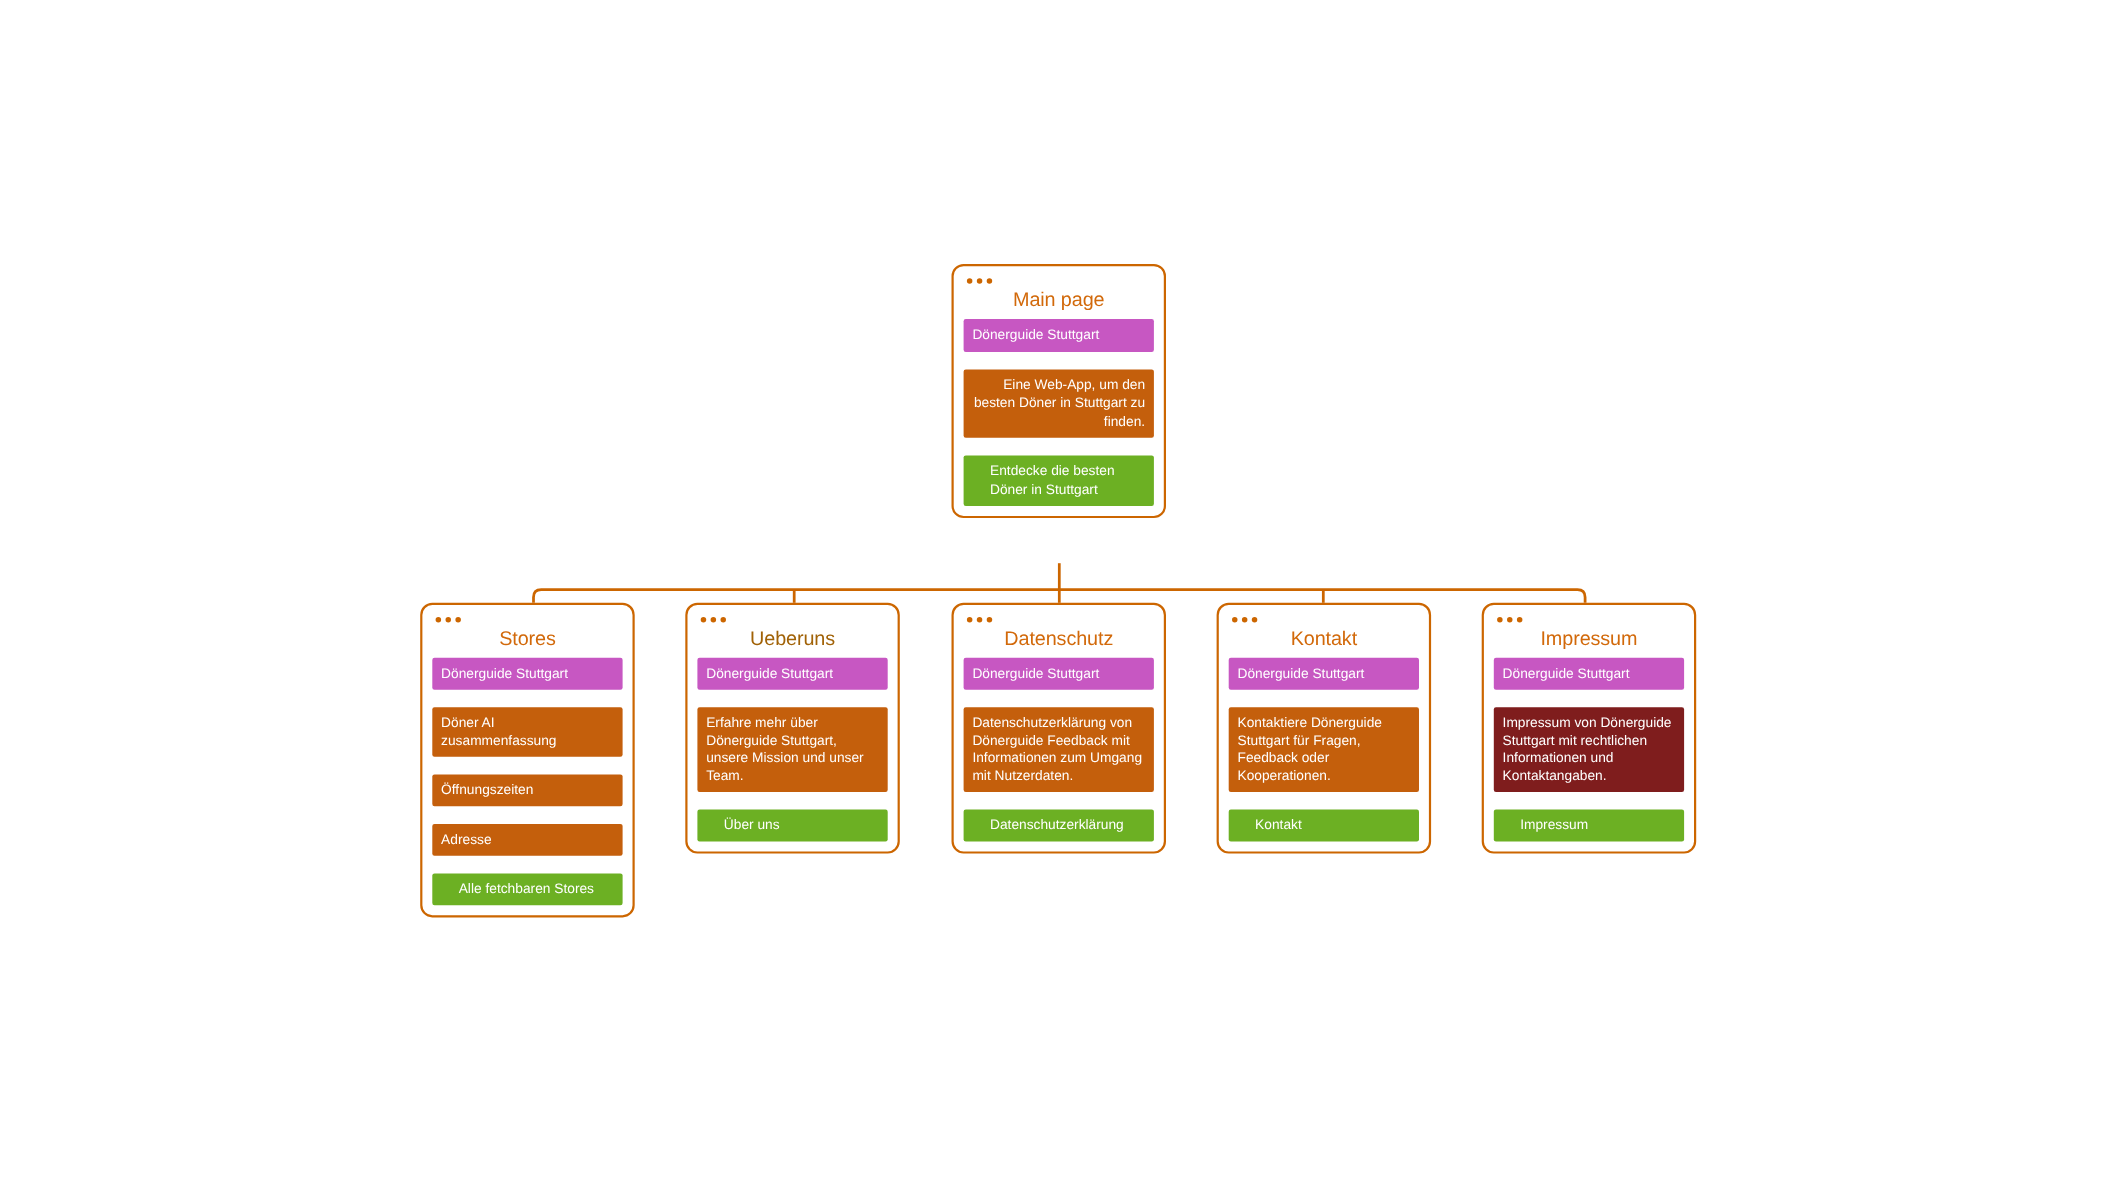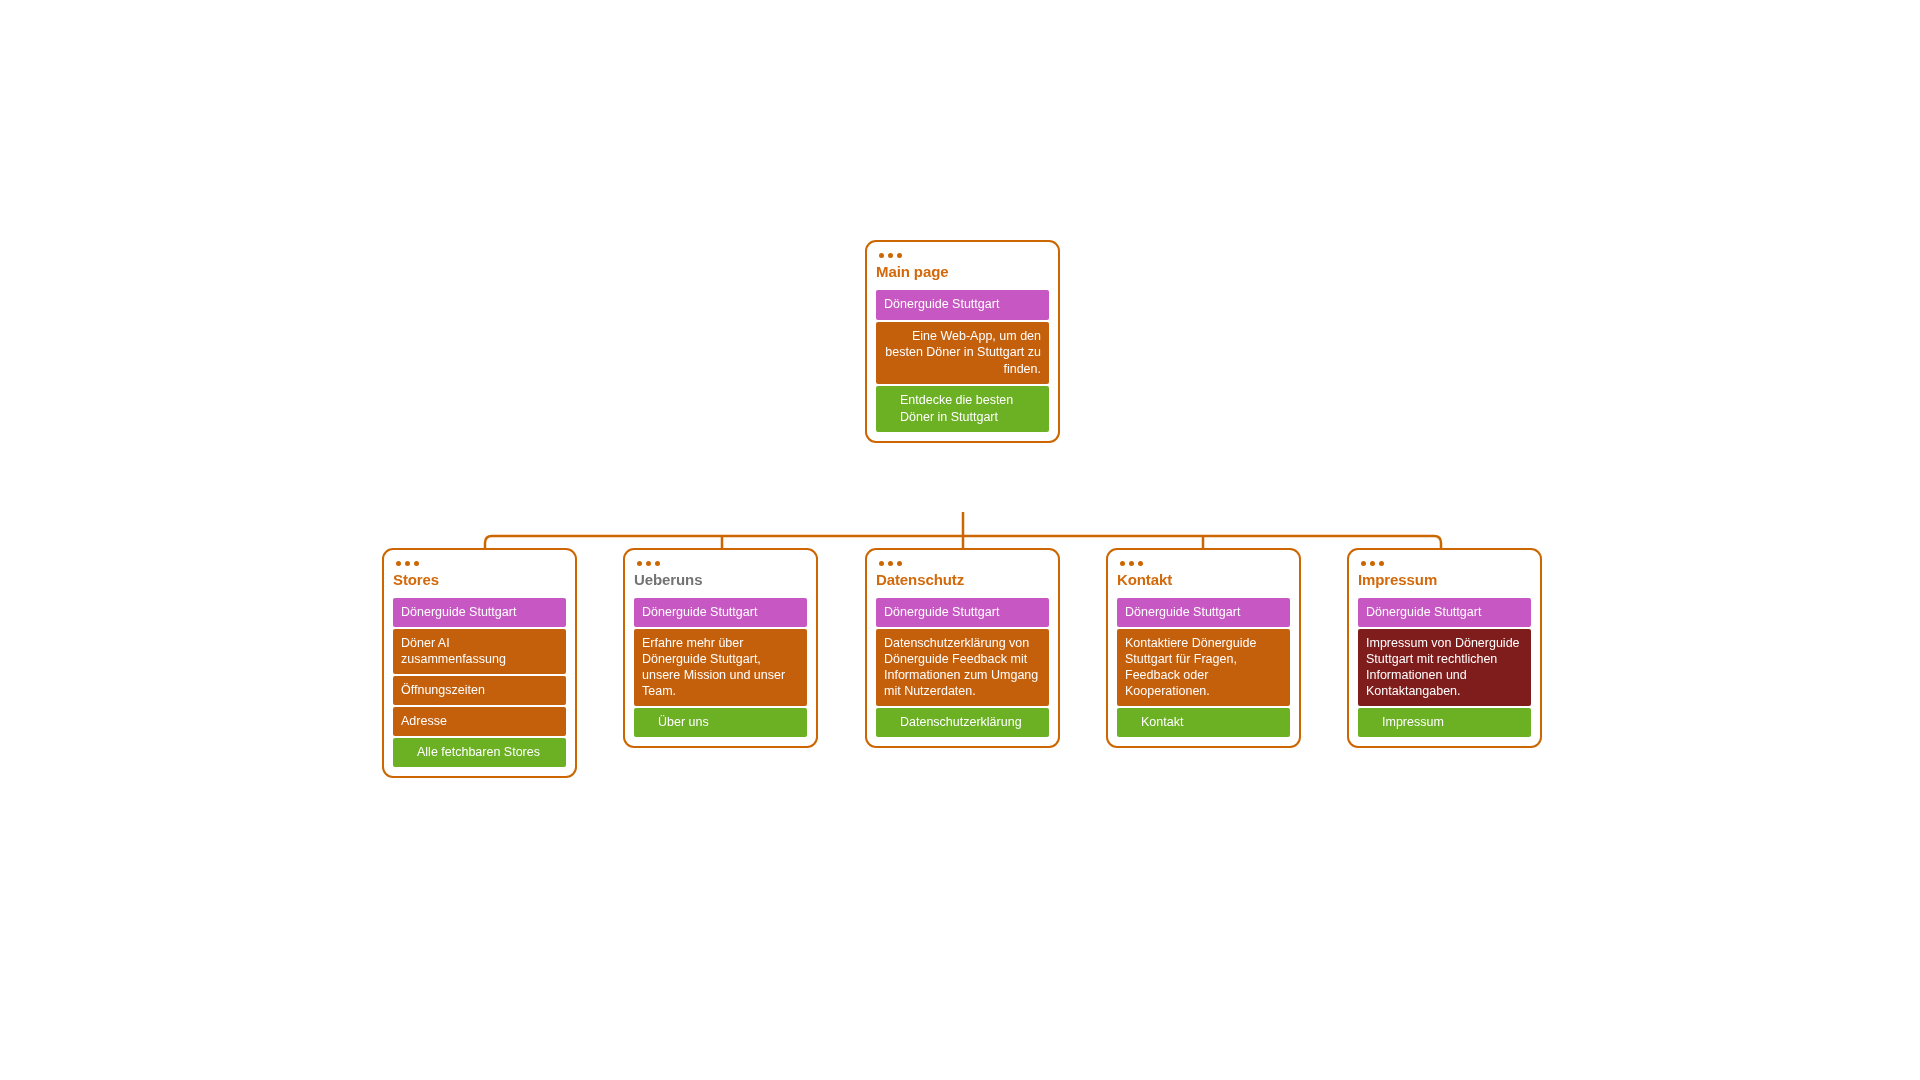--- a/index.html
+++ b/index.html
@@ -53,32 +53,33 @@
   }
   .card-dots i {
     display: block;
     width: 5px;
     height: 5px;
     border-radius: 50%;
     background: #cc6600;
   }
 
   .card-title {
-    font-size: 15px;
-    font-weight: bold;
+    text-align: center;
+    font-size: 18px;
+    font-weight: normal;
     color: #d2690a;
     line-height: 18px;
     margin: 4px 0 9px 0;
     letter-spacing: -0.1px;
   }
 
   .rows {
     display: flex;
     flex-direction: column;
-    gap: 2px;
+    gap: 16px;
   }
 
   .row {
     box-sizing: border-box;
     color: #ffffff;
     font-size: 12.5px;
     line-height: 16px;
     padding: 6px 8px 7px 8px;
     word-break: break-word;
     overflow-wrap: anywhere;
@@ -138,21 +139,21 @@
       <div class="row green" style="background: rgb(108, 176, 35);">Alle fetchbaren Stores</div>
     </div>
   </div>
 
   <div class="card" style="left: 623px; top: 548px; width: 195px; border-color: rgb(204, 102, 0);">
     <div class="card-dots">
       <i style="background: rgb(204, 102, 0);"></i>
         <i style="background: rgb(204, 102, 0);"></i>
         <i style="background: rgb(204, 102, 0);"></i>
     </div>
-    <div class="card-title" style="color: #737373;">Ueberuns</div>
+    <div class="card-title" style="color: #a16207;">Ueberuns</div>
     <div class="rows">
       <div class="row purple" style="background: rgb(199, 87, 194);">Dönerguide Stuttgart</div>
       <div class="row orange" style="background: rgb(196, 95, 12);">Erfahre mehr über Dönerguide Stuttgart, unsere Mission und unser Team.</div>
       <div class="row green" style="background: rgb(108, 176, 35);">Über uns</div>
     </div>
   </div>
 
   <div class="card" style="left: 865px; top: 548px; width: 195px; border-color: rgb(204, 102, 0);">
     <div class="card-dots">
       <i style="background: rgb(204, 102, 0);"></i>

